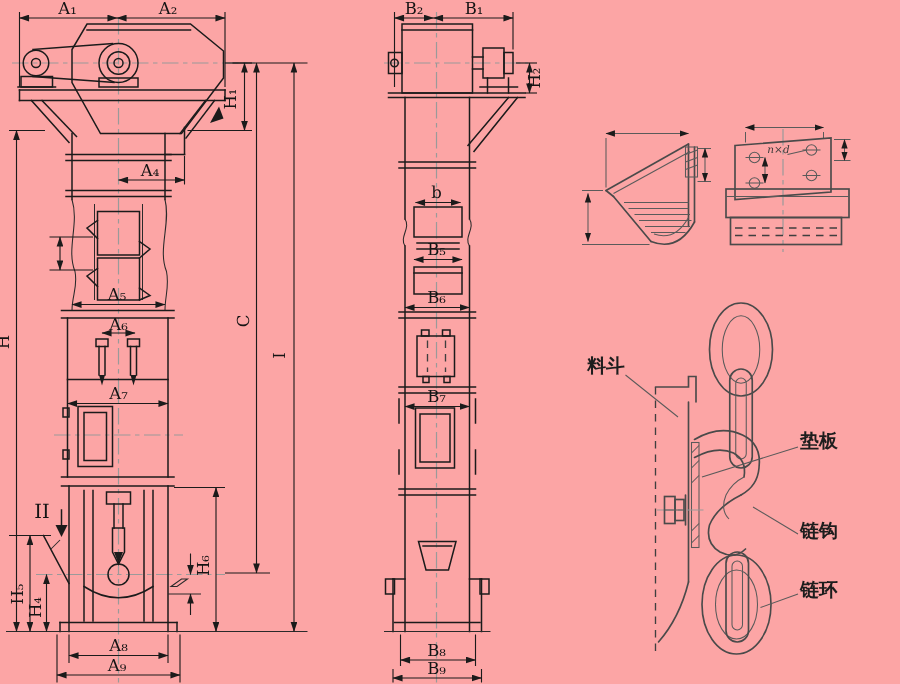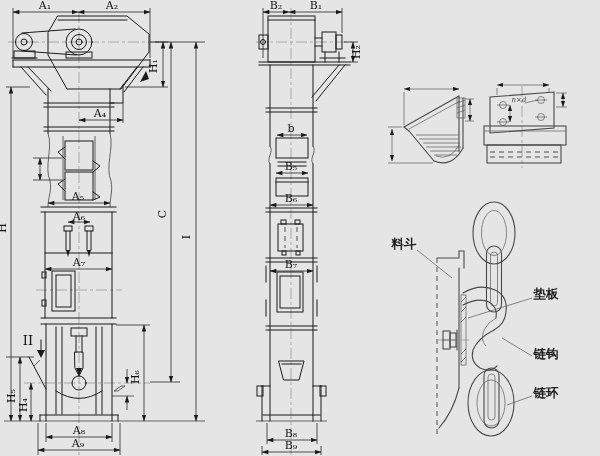--- a/index.html
+++ b/index.html
@@ -1,16 +1,16 @@
 <!DOCTYPE html>
 <html><head>
 <meta charset="utf-8">
 <style>
   html,body{margin:0;padding:0;background:#fff;}
-  .stage{width:600px;height:456px;background:#e5e5e5;position:relative;overflow:hidden;}
+  .stage{width:600px;height:456px;background:#fca5a5;position:relative;overflow:hidden;}
   svg{display:block;}
   .ln{stroke:#1b1b1b;stroke-width:1;fill:none;stroke-linecap:square;}
   .lnthin{stroke:#2a2a2a;stroke-width:.7;fill:none;}
   .dim{stroke:#1b1b1b;stroke-width:.75;fill:none;}
   .cl{stroke:#9a9a9a;stroke-width:.8;fill:none;stroke-dasharray:11 3 3 3;}
   .dash{stroke:#3f3f3f;stroke-width:.9;fill:none;stroke-dasharray:5 4;}
   .scan{stroke:#4a4a4a;stroke-width:1.1;fill:none;stroke-linecap:round;}
   .scanthin{stroke:#5a5a5a;stroke-width:.7;fill:none;}
   .fillb{fill:#1b1b1b;stroke:none;}
   .dt{font-family:"DejaVu Serif",serif;font-size:11px;fill:#141414;}

